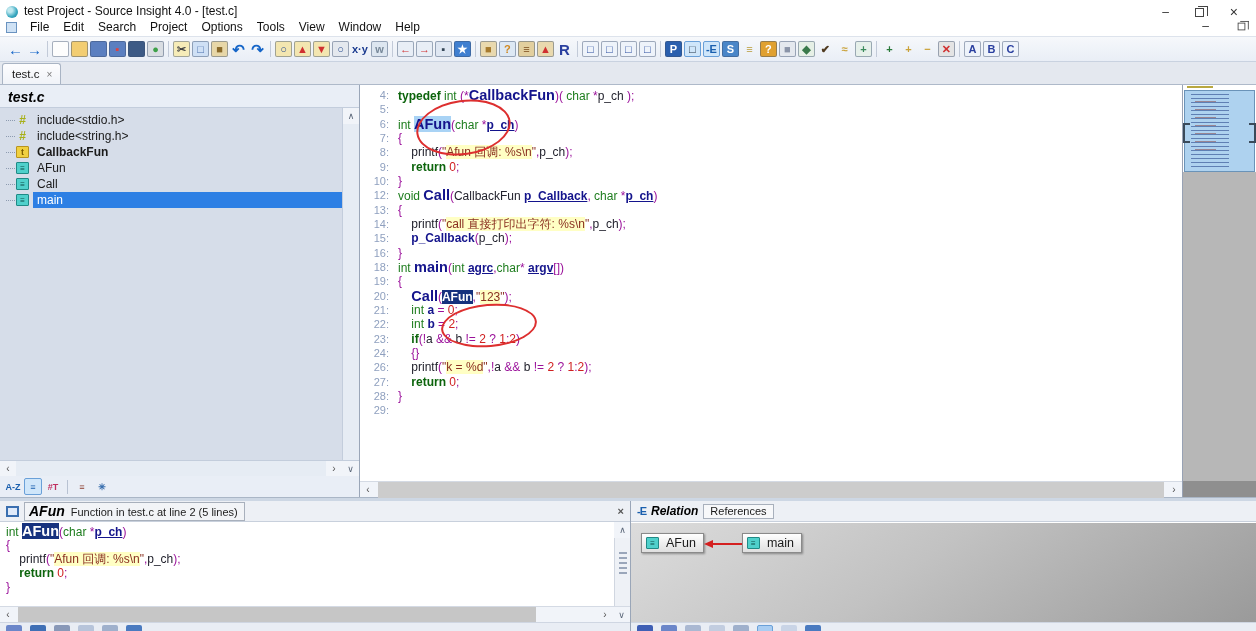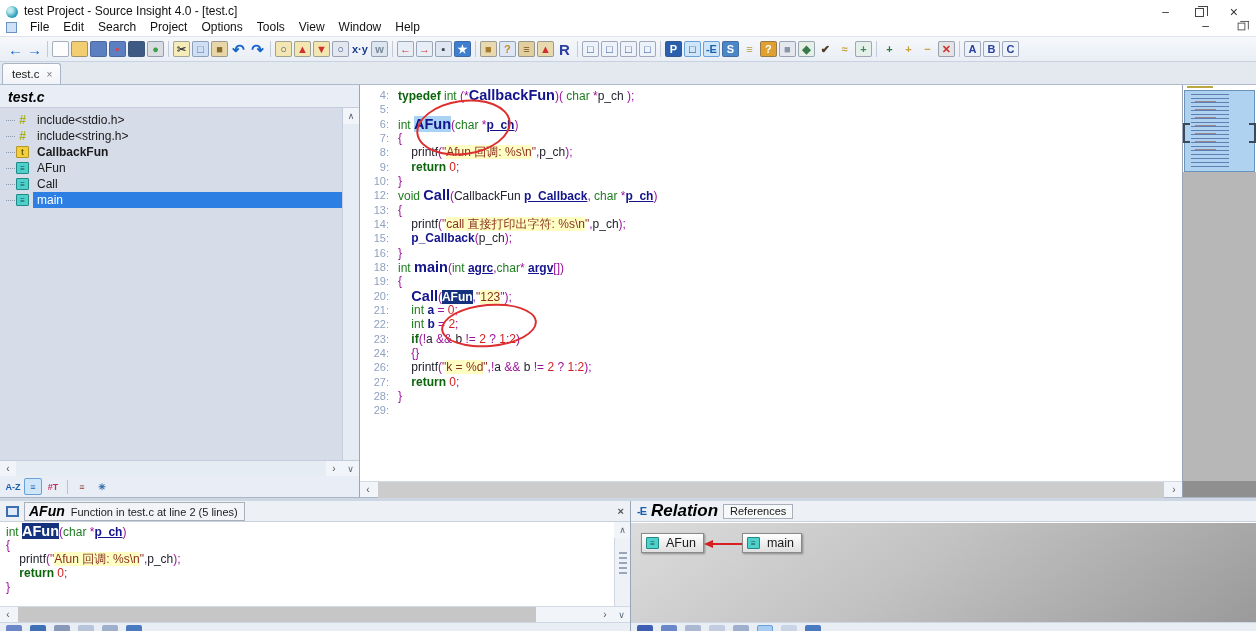--- a/index.html
+++ b/index.html
@@ -114,21 +114,21 @@
   .ctx-code { flex:1; padding:2px 0 0 6px; overflow:hidden; }
   .ctx-code .cl { height:14px; line-height:14px; }
   .ctx-vscroll { width:16px; background:#eef1f6; border-left:1px solid #d0d6e0; display:flex; flex-direction:column; align-items:center; }
   .vmarks { margin-top:14px; display:flex; flex-direction:column; gap:3px; }
   .vmarks i { width:8px; height:2px; background:#9aa6ba; display:block; }
   .ctx-hscroll { height:16px; background:#f1f4f9; border-top:1px solid #d4dae4; display:flex; align-items:center; }
   .ctx-thumb { width:518px; height:16px; background:#c6c6c6; margin-left:2px; }
 
   .relpanel { flex:1; display:flex; flex-direction:column; background:#edf0f5; min-width:0; }
   .rel-icon { color:#1a5fae; font-weight:bold; font-size:11px; letter-spacing:-1px; }
-  .rel-title { font-size:17px; font-weight:bold; font-style:italic; color:#000; }
+  .rel-title { font-size:12px; font-weight:bold; font-style:italic; color:#000; }
   .rel-tab { font-size:11px; border:1px solid #a8b0bc; background:#f7f8fa; padding:0 6px 1px; }
   .rel-body { flex:1; background:linear-gradient(145deg,#dcdcdc 0%,#c2c2c2 45%,#9a9a9a 100%); border-top:1px solid #fff; padding:10px 0 0 10px; display:flex; align-items:flex-start; }
   .relnode { display:inline-flex; align-items:center; gap:3px; background:linear-gradient(#ffffff,#dfdfdf); border:1px solid #8a8a8a; box-shadow:1px 1px 2px rgba(0,0,0,.35); padding:2px 7px 2px 4px; font-size:12.5px; cursor:pointer; }
   .rel-arrow { width:42px; height:18px; margin:2px -2px 0; flex:0 0 auto; }
 
   .cutstrip { height:9px; background:#e9edf4; border-top:1px solid #cfd6e2; display:flex; gap:8px; padding:2px 6px 0; overflow:hidden; }
   .cutstrip i { width:16px; height:12px; border-radius:2px; display:block; }
 </style>
 </head>
 <body>

